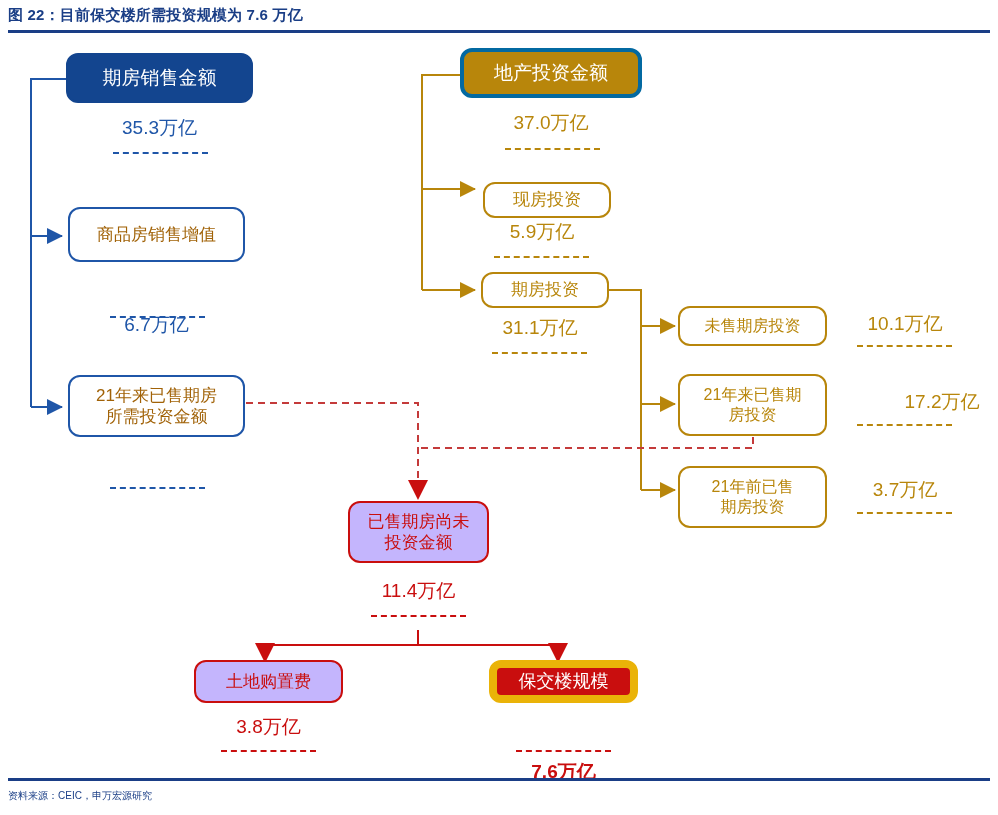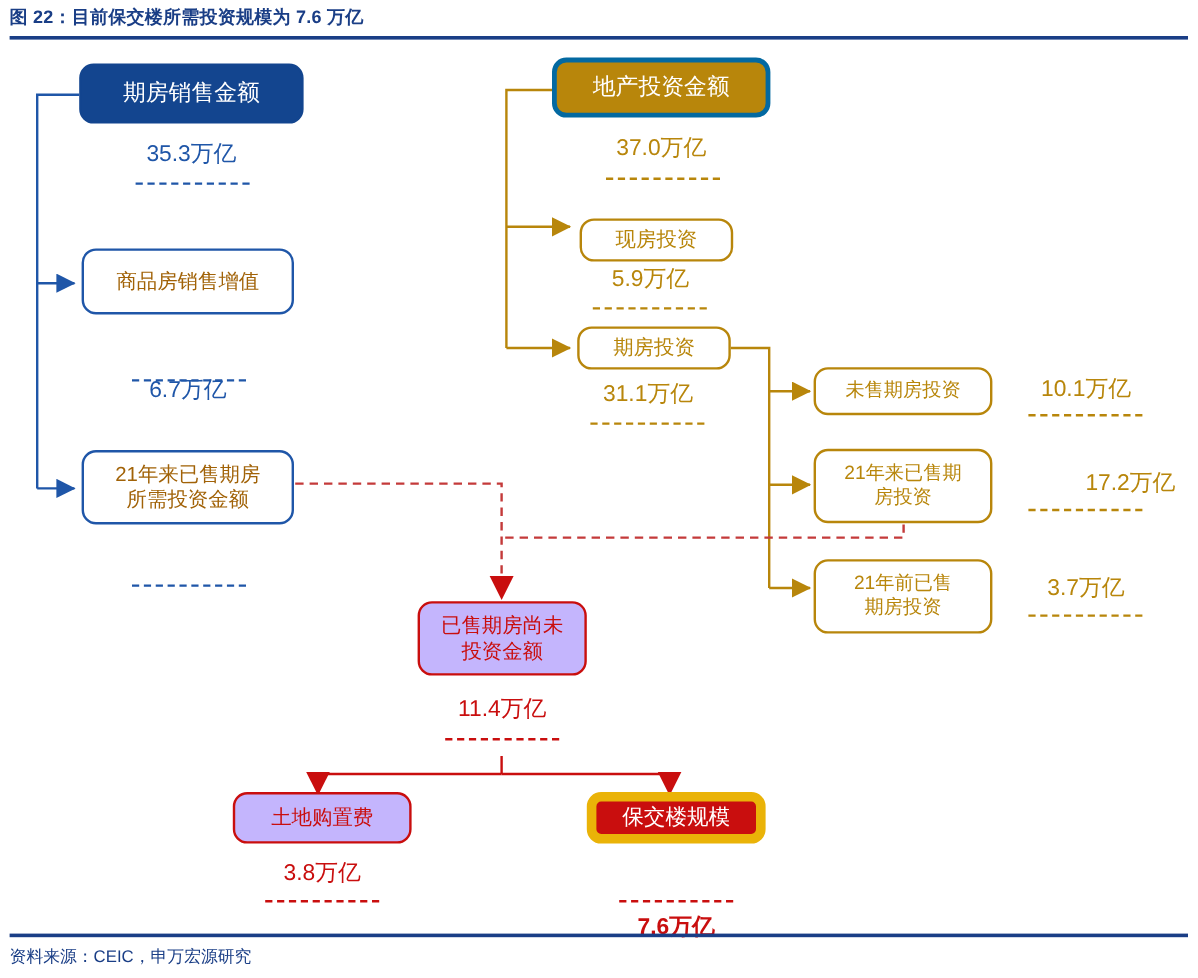--- a/index.html
+++ b/index.html
@@ -23,21 +23,21 @@
   .hdr-rule{
     position:absolute;left:0;top:28px;width:982px;height:3px;background:#1A3E86;
   }
 
   
   .ftr-rule{
     position:absolute;left:8px;top:778px;width:982px;height:3px;background:#1A3E86;
   }
   .ftr-text{
     position:absolute;left:8px;top:789px;
-    font-size:14px;color:#1A3E86;white-space:nowrap;
+    font-size:10px;color:#1A3E86;white-space:nowrap;
   }
 
   
   .node{
     position:absolute;box-sizing:border-box;
     border-radius:12px;
     display:flex;align-items:center;justify-content:center;
     text-align:center;line-height:1.25;
     white-space:pre-line;
   }

